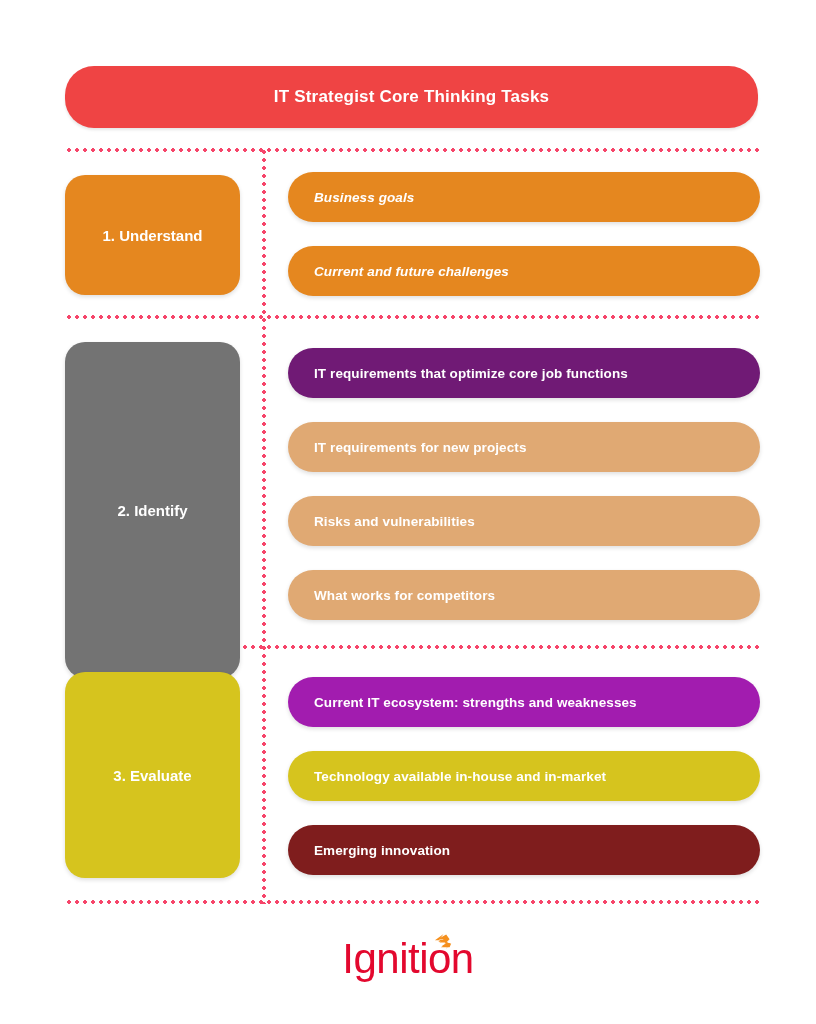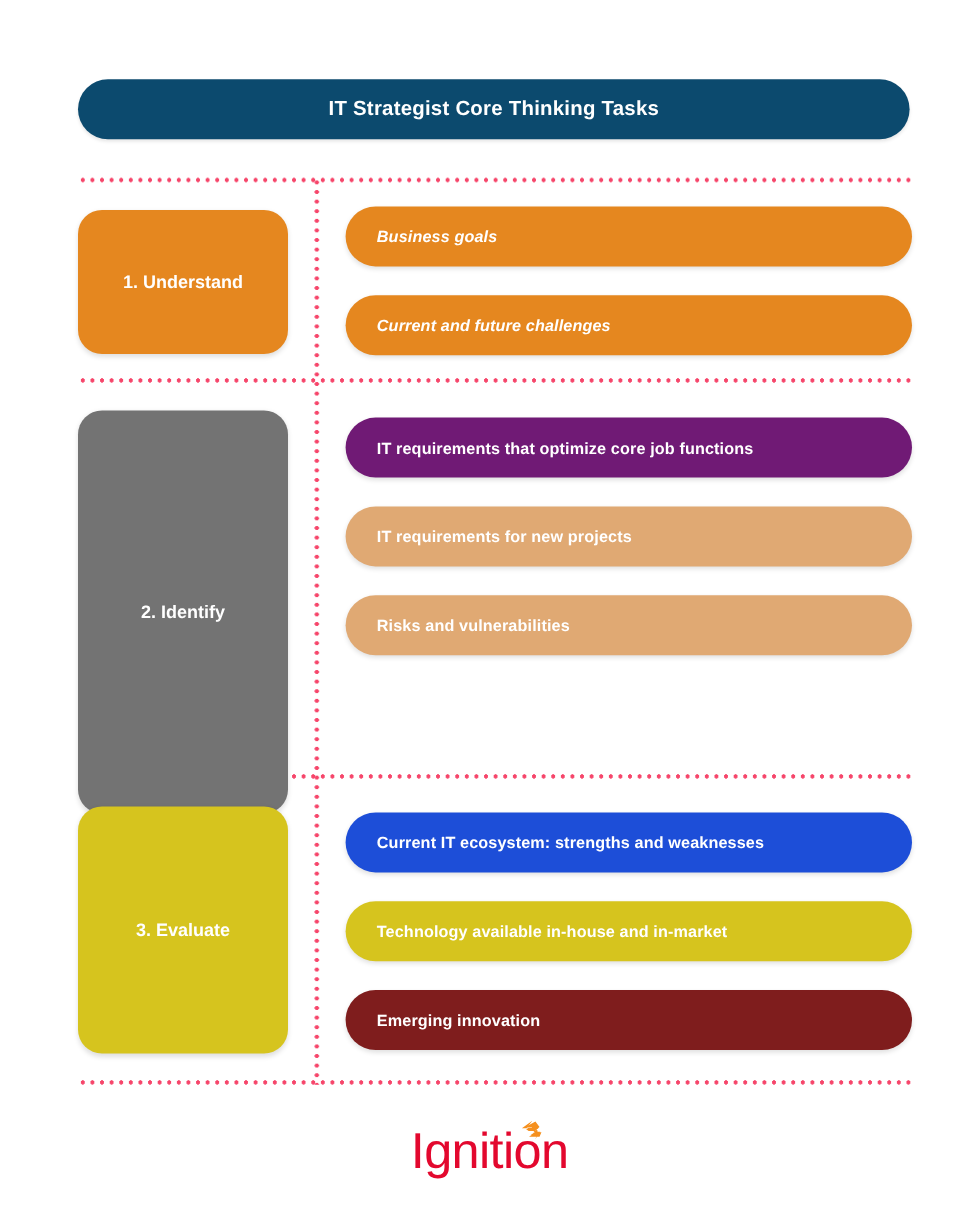--- a/index.html
+++ b/index.html
@@ -18,22 +18,22 @@
     height: 1024px;
     background: #ffffff;
   }
 
   
   .title-bar {
     position: absolute;
     left: 65px;
     top: 66px;
     width: 693px;
-    height: 50px;
-    background: #0c4a6e;
+    height: 62px;
+    background: #ef4444;
     border-radius: 29px;
     display: flex;
     align-items: center;
     justify-content: center;
     box-shadow: 0 2px 3px rgba(0,0,0,0.10);
   }
   .title-bar .title-text {
     color: #ffffff;
     font-size: 17px;
     font-weight: bold;
@@ -167,29 +167,32 @@
     <div class="items" style="top:348px;">
       <div class="item-pill" style="background:#701a75;">
         <span class="item-text">IT requirements that optimize core job functions</span>
       </div>
       <div class="item-pill" style="background:#E0A973;">
         <span class="item-text">IT requirements for new projects</span>
       </div>
       <div class="item-pill" style="background:#E0A973;">
         <span class="item-text">Risks and vulnerabilities</span>
       </div>
+      <div class="item-pill" style="background:#E0A973;">
+        <span class="item-text">What works for competitors</span>
+      </div>
     </div>
   </div>
 
   <div class="section">
     <div class="stage-block" style="top:672px; height:206px; background:#D6C41E;">
       <span class="stage-label">3. Evaluate</span>
     </div>
     <div class="items" style="top:677px;">
-      <div class="item-pill" style="background:#1d4ed8;">
+      <div class="item-pill" style="background:#a21caf;">
         <span class="item-text">Current IT ecosystem: strengths and weaknesses</span>
       </div>
       <div class="item-pill" style="background:#D6C41E;">
         <span class="item-text">Technology available in-house and in-market</span>
       </div>
       <div class="item-pill" style="background:#7f1d1d;">
         <span class="item-text">Emerging innovation</span>
       </div>
     </div>
   </div>

